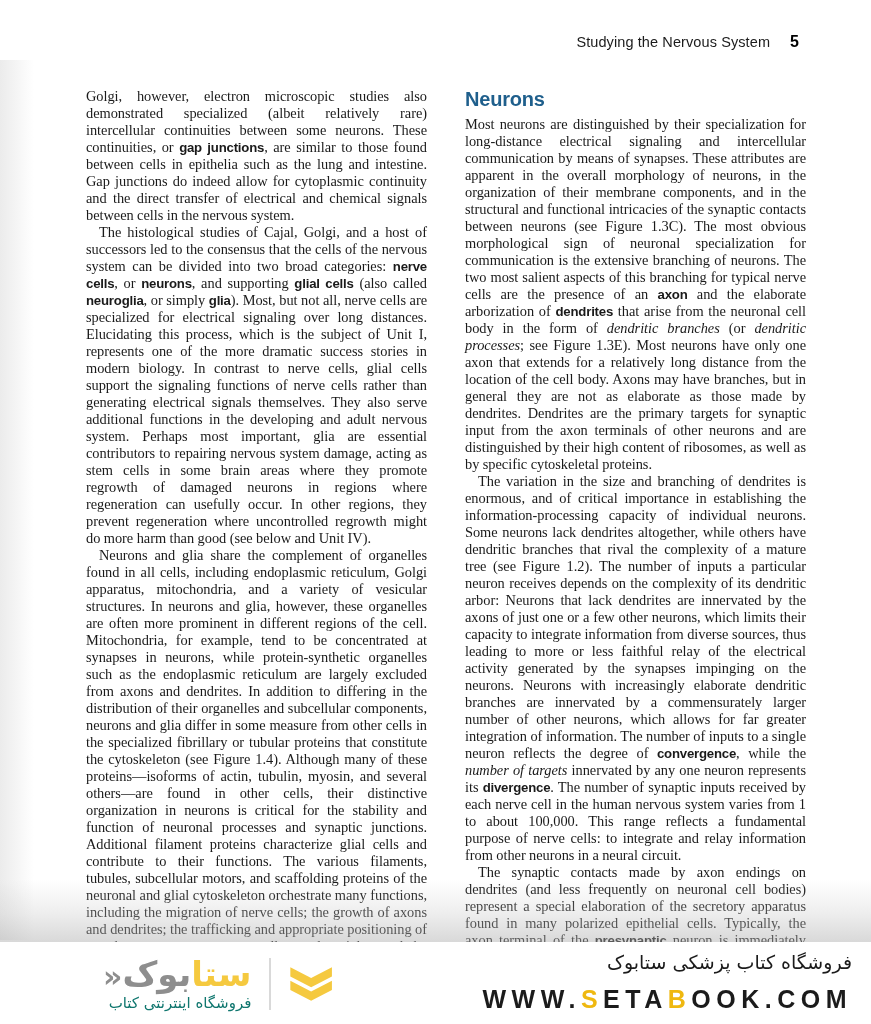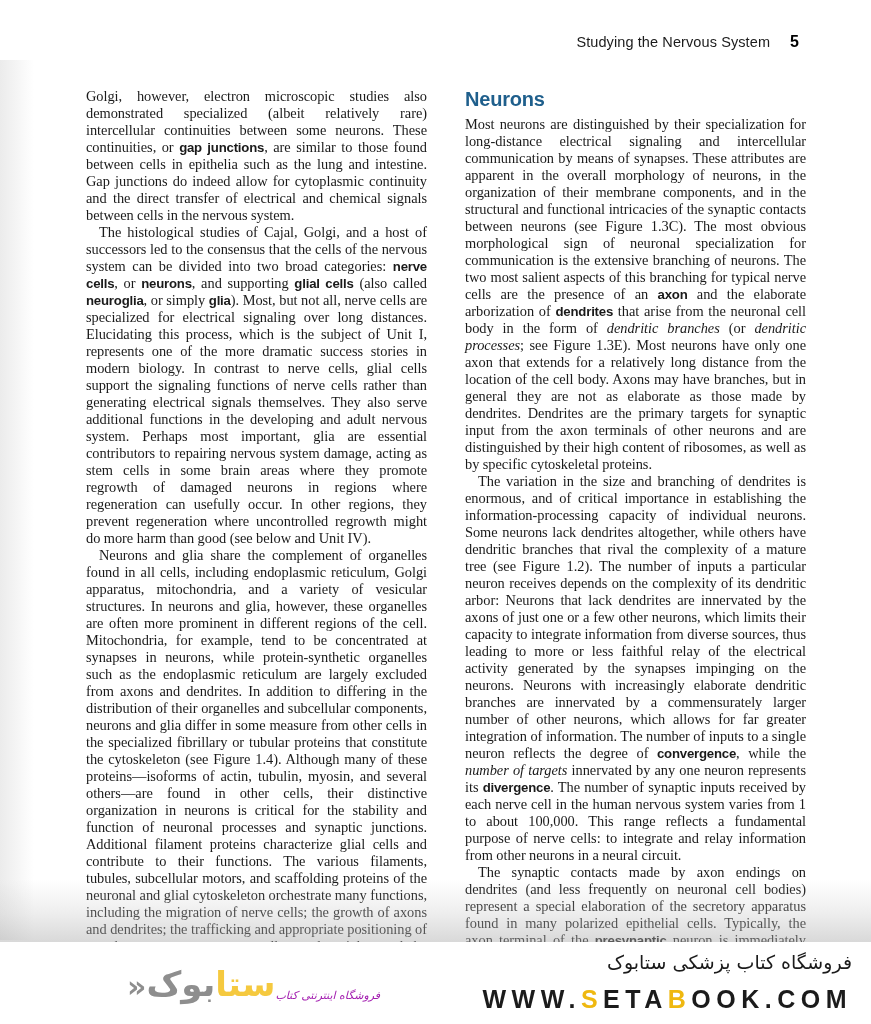--- a/index.html
+++ b/index.html
@@ -120,49 +120,47 @@
     left: 103px;
     top: 952px;
     width: 230px;
     height: 64px;
     display: flex;
     align-items: center;
     gap: 10px;
   }
   .brand-wordmark {
     display: flex;
-    flex-direction: row;
+    flex-direction: column;
     align-items: flex-end;
     line-height: 1;
-    margin-left: 24px;
   }
   .brand-wordmark .bw-main {
     font-family: "DejaVu Sans", "Liberation Sans", sans-serif;
     font-size: 34px;
     font-weight: bold;
     direction: rtl;
     white-space: nowrap;
     letter-spacing: 0px;
   }
   .brand-wordmark .bw-main .y { color: #F5C93F; }
   .brand-wordmark .bw-main .g { color: #8E8E8E; }
   .brand-wordmark .bw-guill {
     color: #8E8E8E;
     font-size: 30px;
     font-weight: bold;
     vertical-align: middle;
   }
   .brand-wordmark .bw-sub {
     margin-top: 5px;
     font-family: "DejaVu Sans", "Liberation Sans", sans-serif;
-    font-size: 11px;
-    color: #a21caf;
+    font-size: 15px;
+    color: #0f766e;
     direction: rtl;
     white-space: nowrap;
-    font-style: italic;
   }
   .brand-divider {
     width: 2px;
     height: 52px;
     background: #D9D9D9;
     margin: 0 8px;
   }
   .chev-mark {
     display: block;
   }

